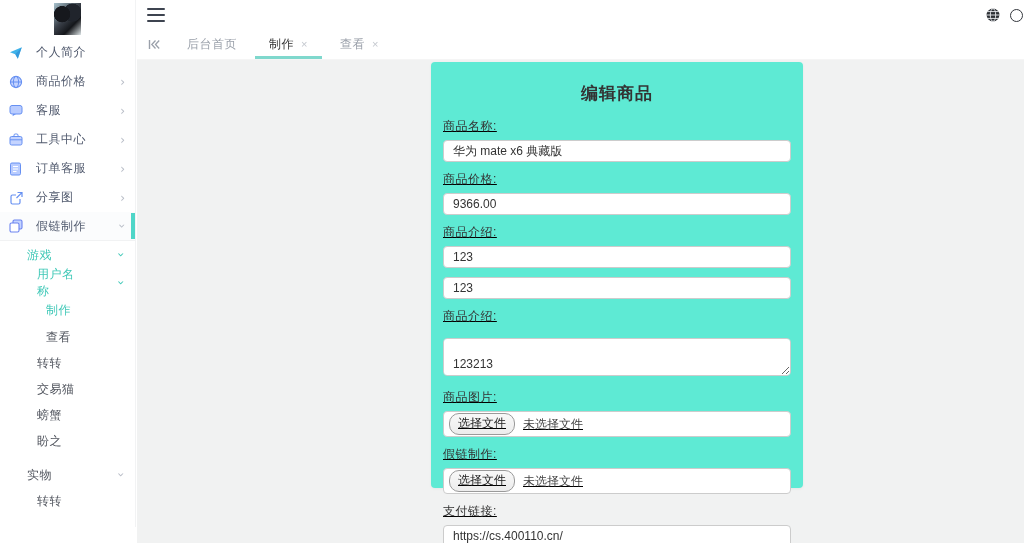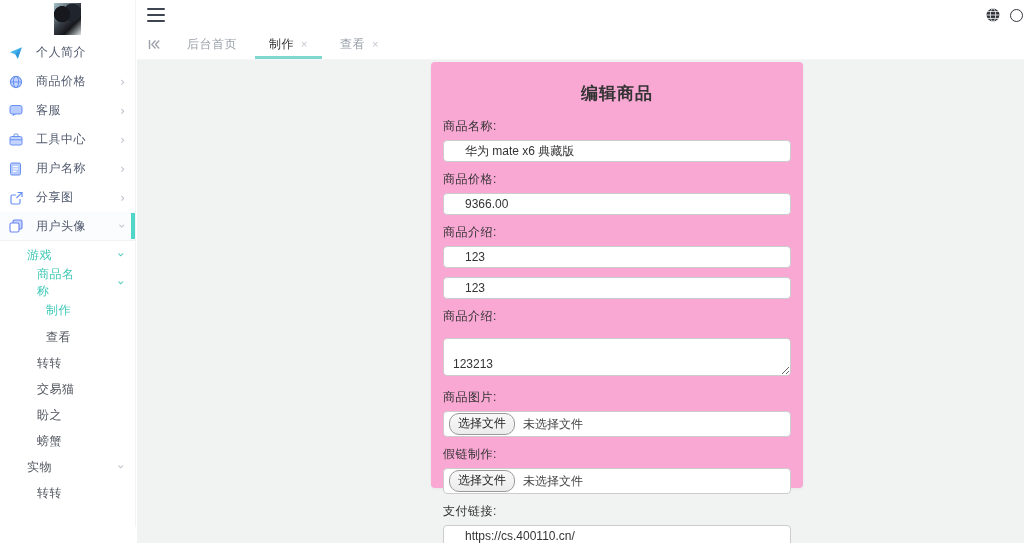--- a/index.html
+++ b/index.html
@@ -39,21 +39,21 @@
   .s-item.active { background:#fbfcfd; border-bottom:1px solid #f1f2f3; }
   .s-item.active::after {
     content:""; position:absolute; right:0; top:1px; bottom:1px; width:4px; background:#4fd6c8;
   }
   .sub {
     height:26px; display:flex; align-items:center; padding-right:12px;
     font-size:12px; color:#51555e; cursor:pointer; letter-spacing:.5px;
   }
   .sub.h28 { height:28px;gap:32px; }
   .sub.h27 { height:27px; }
-  .sub.gap { }
+  .sub.gap { margin-top:8px; }
   .sub.lv1 { padding-left:27px; }
   .sub.lv2 { padding-left:37px; }
   .sub.lv3 { padding-left:46px; }
   .sub.teal { color:#3fc8b7; }
 
   
   .header {
     position:absolute; left:137px; right:0; top:0; height:30px; background:#fff;
     display:flex; align-items:center; padding:0 8px 0 10px;
   }
@@ -82,30 +82,30 @@
     content:""; position:absolute; left:2px; right:2px; bottom:0; height:3px; background:#7fd8cd;
   }
 
   
   .main {
     position:absolute; left:137px; right:0; top:60px; bottom:0;
     background:#f1f2f2; overflow:hidden;
   }
   .card {
     position:absolute; left:294px; top:2px; width:372px; height:426px;
-    background:#f9a8d4; border-radius:4px; box-shadow:0 1px 3px rgba(0,0,0,.05);
+    background:#5eead4; border-radius:4px; box-shadow:0 1px 3px rgba(0,0,0,.05);
     padding:0 12px;
   }
   .card-title { margin-top:20px; text-align:center; font-size:17px; font-weight:bold; color:#333; letter-spacing:1px; }
   .form { margin-top:13px; }
-  .field { margin-bottom:9px; }
+  .field { margin-bottom:9px;text-decoration:underline; }
   .field-label { display:block; font-size:12px; color:#333; margin-bottom:5px; letter-spacing:.5px; }
   .text-input {
     width:100%; height:22px; border:1px solid #ccc; border-radius:4px;
-    font-size:12px; color:#333; padding:0 21px; outline:none; background:#fff;
+    font-size:12px; color:#333; padding:0 9px; outline:none; background:#fff;
     font-family:"Liberation Sans","DejaVu Sans",sans-serif;
   }
   .textarea-input {
     width:100%; height:32px; border:1px solid #ccc; border-radius:4px;
     font-size:12px; color:#333; padding:18px 9px; outline:none; resize:both;
     font-family:"Liberation Sans","DejaVu Sans",sans-serif;
     margin-top:8px;
   }
   .file-box {
     width:100%; height:26px; border:1px solid #ccc; border-radius:4px;
@@ -174,21 +174,21 @@
       <span class="chev">›</span>
     </div>
 
     <div class="s-item">
       <span class="s-icon">
         <svg width="13" height="14" viewBox="0 0 13 14">
             <rect x="1.5" y="1" width="10" height="12" rx="1.4" fill="#b9ccff" stroke="#6690f2" stroke-width="1"></rect>
             <path d="M4 4.5h5M4 7h5M4 9.5h3.5" stroke="#fff" stroke-width="1.1"></path>
           </svg>
       </span>
-      <span class="s-label">用户名称</span>
+      <span class="s-label">订单客服</span>
       <span class="chev">›</span>
     </div>
 
     <div class="s-item">
       <span class="s-icon">
         <svg width="14" height="14" viewBox="0 0 14 14">
             <path d="M11 8v3.5A1.5 1.5 0 0 1 9.5 13h-6A1.5 1.5 0 0 1 2 11.5v-6A1.5 1.5 0 0 1 3.5 4H7" fill="none" stroke="#6690f2" stroke-width="1.2"></path>
             <path d="M8.5 1.5H13V6M12.6 1.9 7.5 7" fill="none" stroke="#6690f2" stroke-width="1.2"></path>
           </svg>
       </span>
@@ -196,49 +196,49 @@
       <span class="chev">›</span>
     </div>
 
     <div class="s-item active">
       <span class="s-icon">
         <svg width="14" height="14" viewBox="0 0 14 14">
             <rect x="4" y="1" width="9" height="9" rx="1.4" fill="#c5d4ff" stroke="#6c83f0" stroke-width="1.1"></rect>
             <rect x="1" y="4" width="9" height="9" rx="1.4" fill="#fff" stroke="#6c83f0" stroke-width="1.1"></rect>
           </svg>
       </span>
-      <span class="s-label">用户头像</span>
+      <span class="s-label">假链制作</span>
       <span class="chev down">›</span>
     </div>
 
     <div class="sub h28 lv1 teal">
       <span>游戏</span>
       <span class="chev down teal">›</span>
     </div>
     <div class="sub h28 lv2 teal">
-      <span>商品名称</span>
+      <span>用户名称</span>
       <span class="chev down teal">›</span>
     </div>
     <div class="sub h27 lv3 teal">
       <span>制作</span>
     </div>
     <div class="sub lv3">
       <span>查看</span>
     </div>
     <div class="sub lv2">
       <span>转转</span>
     </div>
     <div class="sub lv2">
       <span>交易猫</span>
     </div>
     <div class="sub lv2">
+      <span>螃蟹</span>
+    </div>
+    <div class="sub lv2">
       <span>盼之</span>
-    </div>
-    <div class="sub lv2">
-      <span>螃蟹</span>
     </div>
     <div class="sub gap lv1">
       <span>实物</span>
       <span class="chev down">›</span>
     </div>
     <div class="sub lv2">
       <span>转转</span>
     </div>
   </aside>
 

